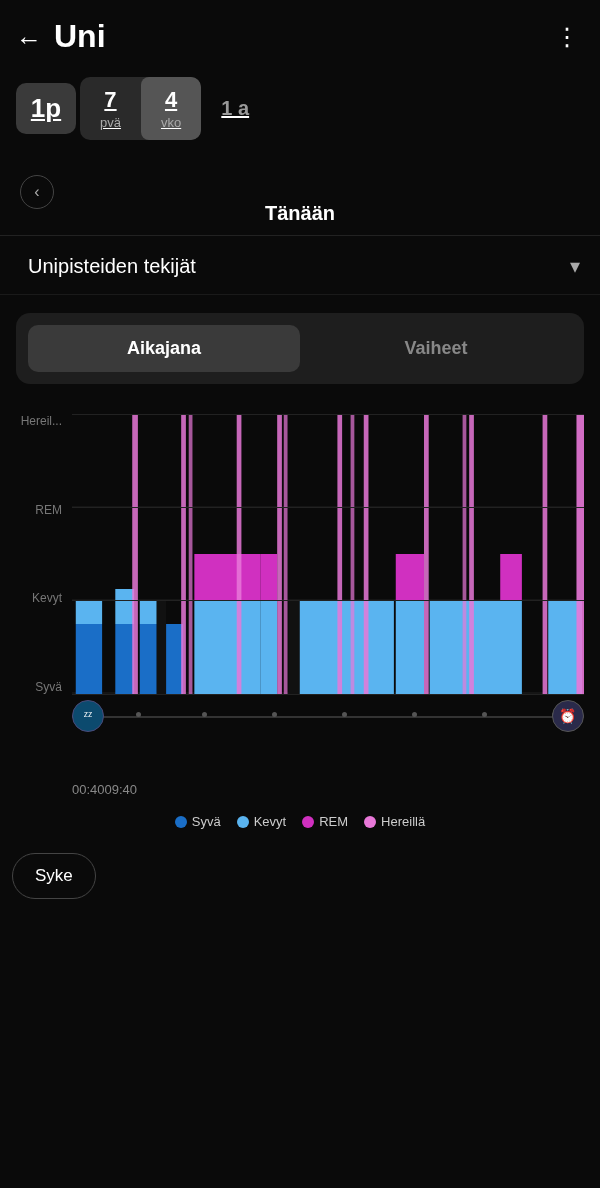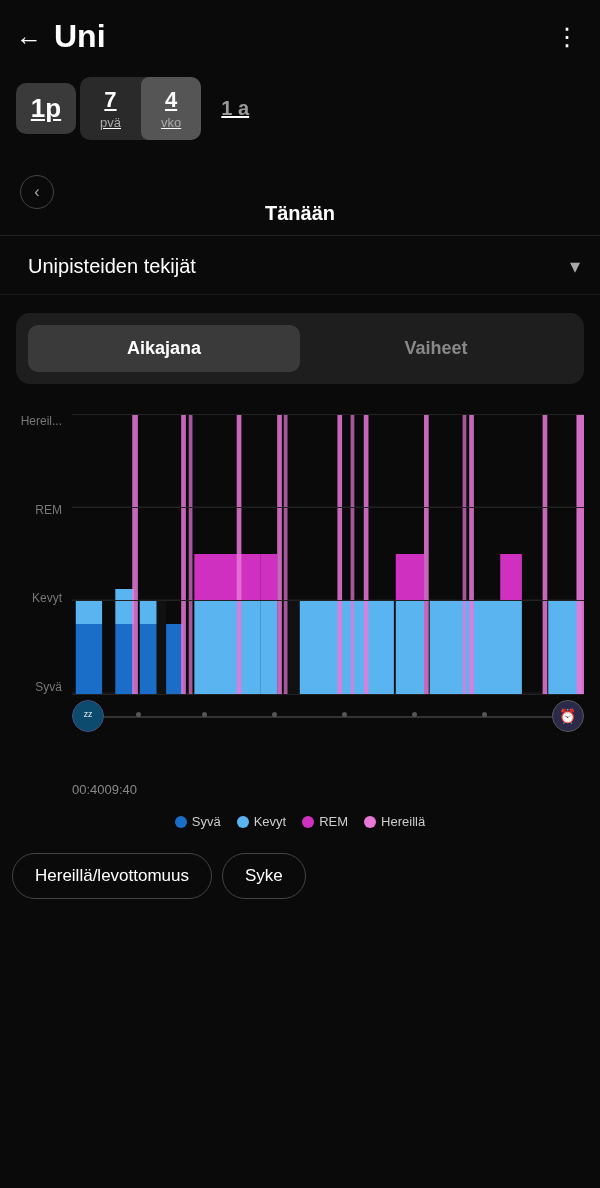--- a/index.html
+++ b/index.html
@@ -495,15 +495,14 @@
     <div class="legend-dot" style="background:#d030c0;"></div>
     <span class="legend-text">REM</span>
   </div>
   <div class="legend-item">
     <div class="legend-dot" style="background:#e878d8;"></div>
     <span class="legend-text">Hereillä</span>
   </div>
 </div>
 
 <div class="bottom-buttons">
-  <button class="bottom-btn">Hereillä/levottomuus</button>
   <button class="bottom-btn">Syke</button>
 </div>
 
 </body></html>

